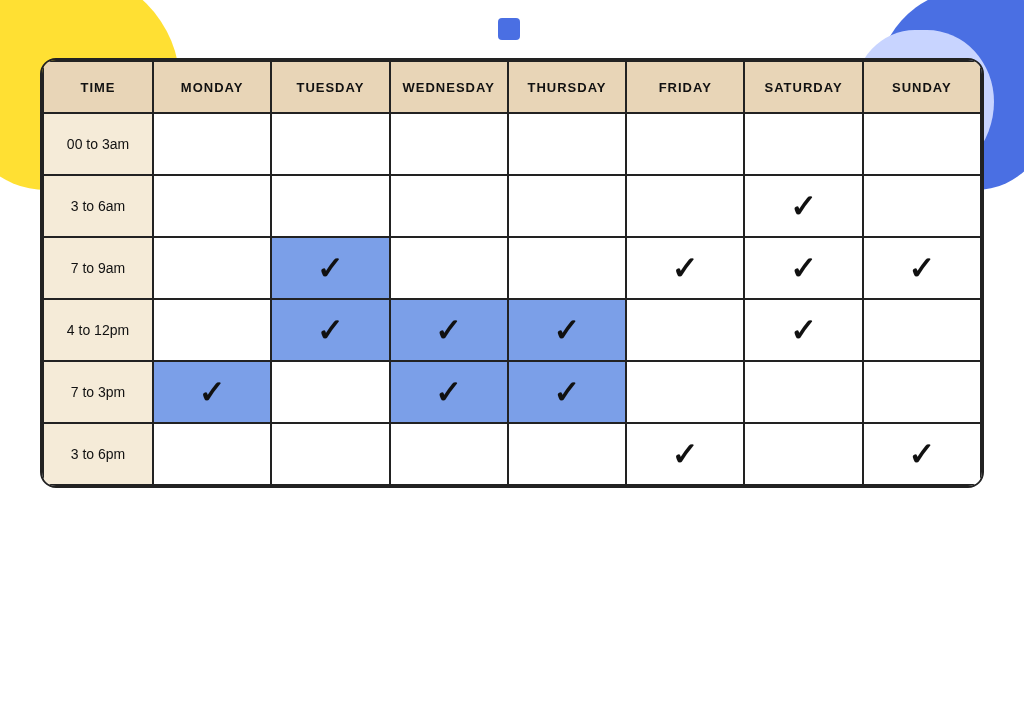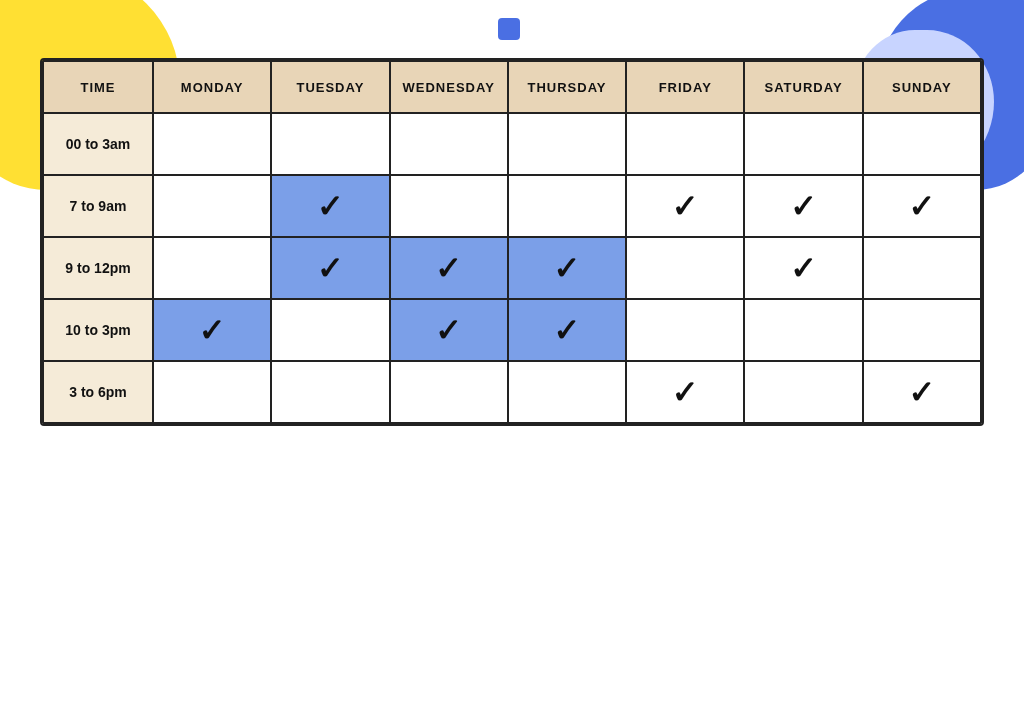--- a/index.html
+++ b/index.html
@@ -112,21 +112,21 @@
       font-family: 'Arial Rounded MT Bold', 'Trebuchet MS', sans-serif;
       letter-spacing: -1px;
       line-height: 1.1;
       text-align: center;
     }
 
     
     .table-wrapper {
       width: 100%;
       border: 2.5px solid #222;
-      border-radius: 4px;
+      border-radius: 16px;
       overflow: hidden;
     }
 
     table {
       width: 100%;
       border-collapse: collapse;
       table-layout: fixed;
     }
 
     th, td {
@@ -150,21 +150,21 @@
     }
 
     thead th:first-child {
       width: 110px;
     }
 
     
     tbody td:first-child {
       background: #F5EBD8;
       font-size: 14px;
-      font-weight: bold;
+      font-weight: normal;
       color: #111;
       font-family: 'Arial Rounded MT Bold', Arial, sans-serif;
     }
 
     
     tbody td {
       background: #ffffff;
     }
 
     
@@ -218,41 +218,51 @@
             <td>00 to 3am</td>
             <td></td>
             <td></td>
             <td></td>
             <td></td>
             <td></td>
             <td></td>
             <td></td>
           </tr>
           <tr>
+            <td>3 to 6am</td>
+            <td></td>
+            <td></td>
+            <td></td>
+            <td></td>
+            <td></td>
+            <td><span class="checkmark">✓</span></td>
+            <td></td>
+          </tr>
+          <tr>
             <td>7 to 9am</td>
             <td></td>
             <td class="highlight"><span class="checkmark">✓</span></td>
             <td></td>
             <td></td>
             <td><span class="checkmark">✓</span></td>
             <td><span class="checkmark">✓</span></td>
             <td><span class="checkmark">✓</span></td>
           </tr>
           <tr>
-            <td>9 to 12pm</td>
-            <td></td>
-            <td class="highlight"><span class="checkmark">✓</span></td>
-            <td class="highlight"><span class="checkmark">✓</span></td>
-            <td class="highlight"><span class="checkmark">✓</span></td>
-            <td></td>
-            <td><span class="checkmark">✓</span></td>
-            <td></td>
-          </tr>
-          <tr>
-            <td>10 to 3pm</td>
+            <td>4 to 12pm</td>
+            <td></td>
+            <td class="highlight"><span class="checkmark">✓</span></td>
+            <td class="highlight"><span class="checkmark">✓</span></td>
+            <td class="highlight"><span class="checkmark">✓</span></td>
+            <td></td>
+            <td><span class="checkmark">✓</span></td>
+            <td></td>
+          </tr>
+          <tr>
+            <td>7 to 3pm</td>
             <td class="highlight"><span class="checkmark">✓</span></td>
             <td></td>
             <td class="highlight"><span class="checkmark">✓</span></td>
             <td class="highlight"><span class="checkmark">✓</span></td>
             <td></td>
             <td></td>
             <td></td>
           </tr>
           <tr>
             <td>3 to 6pm</td>

